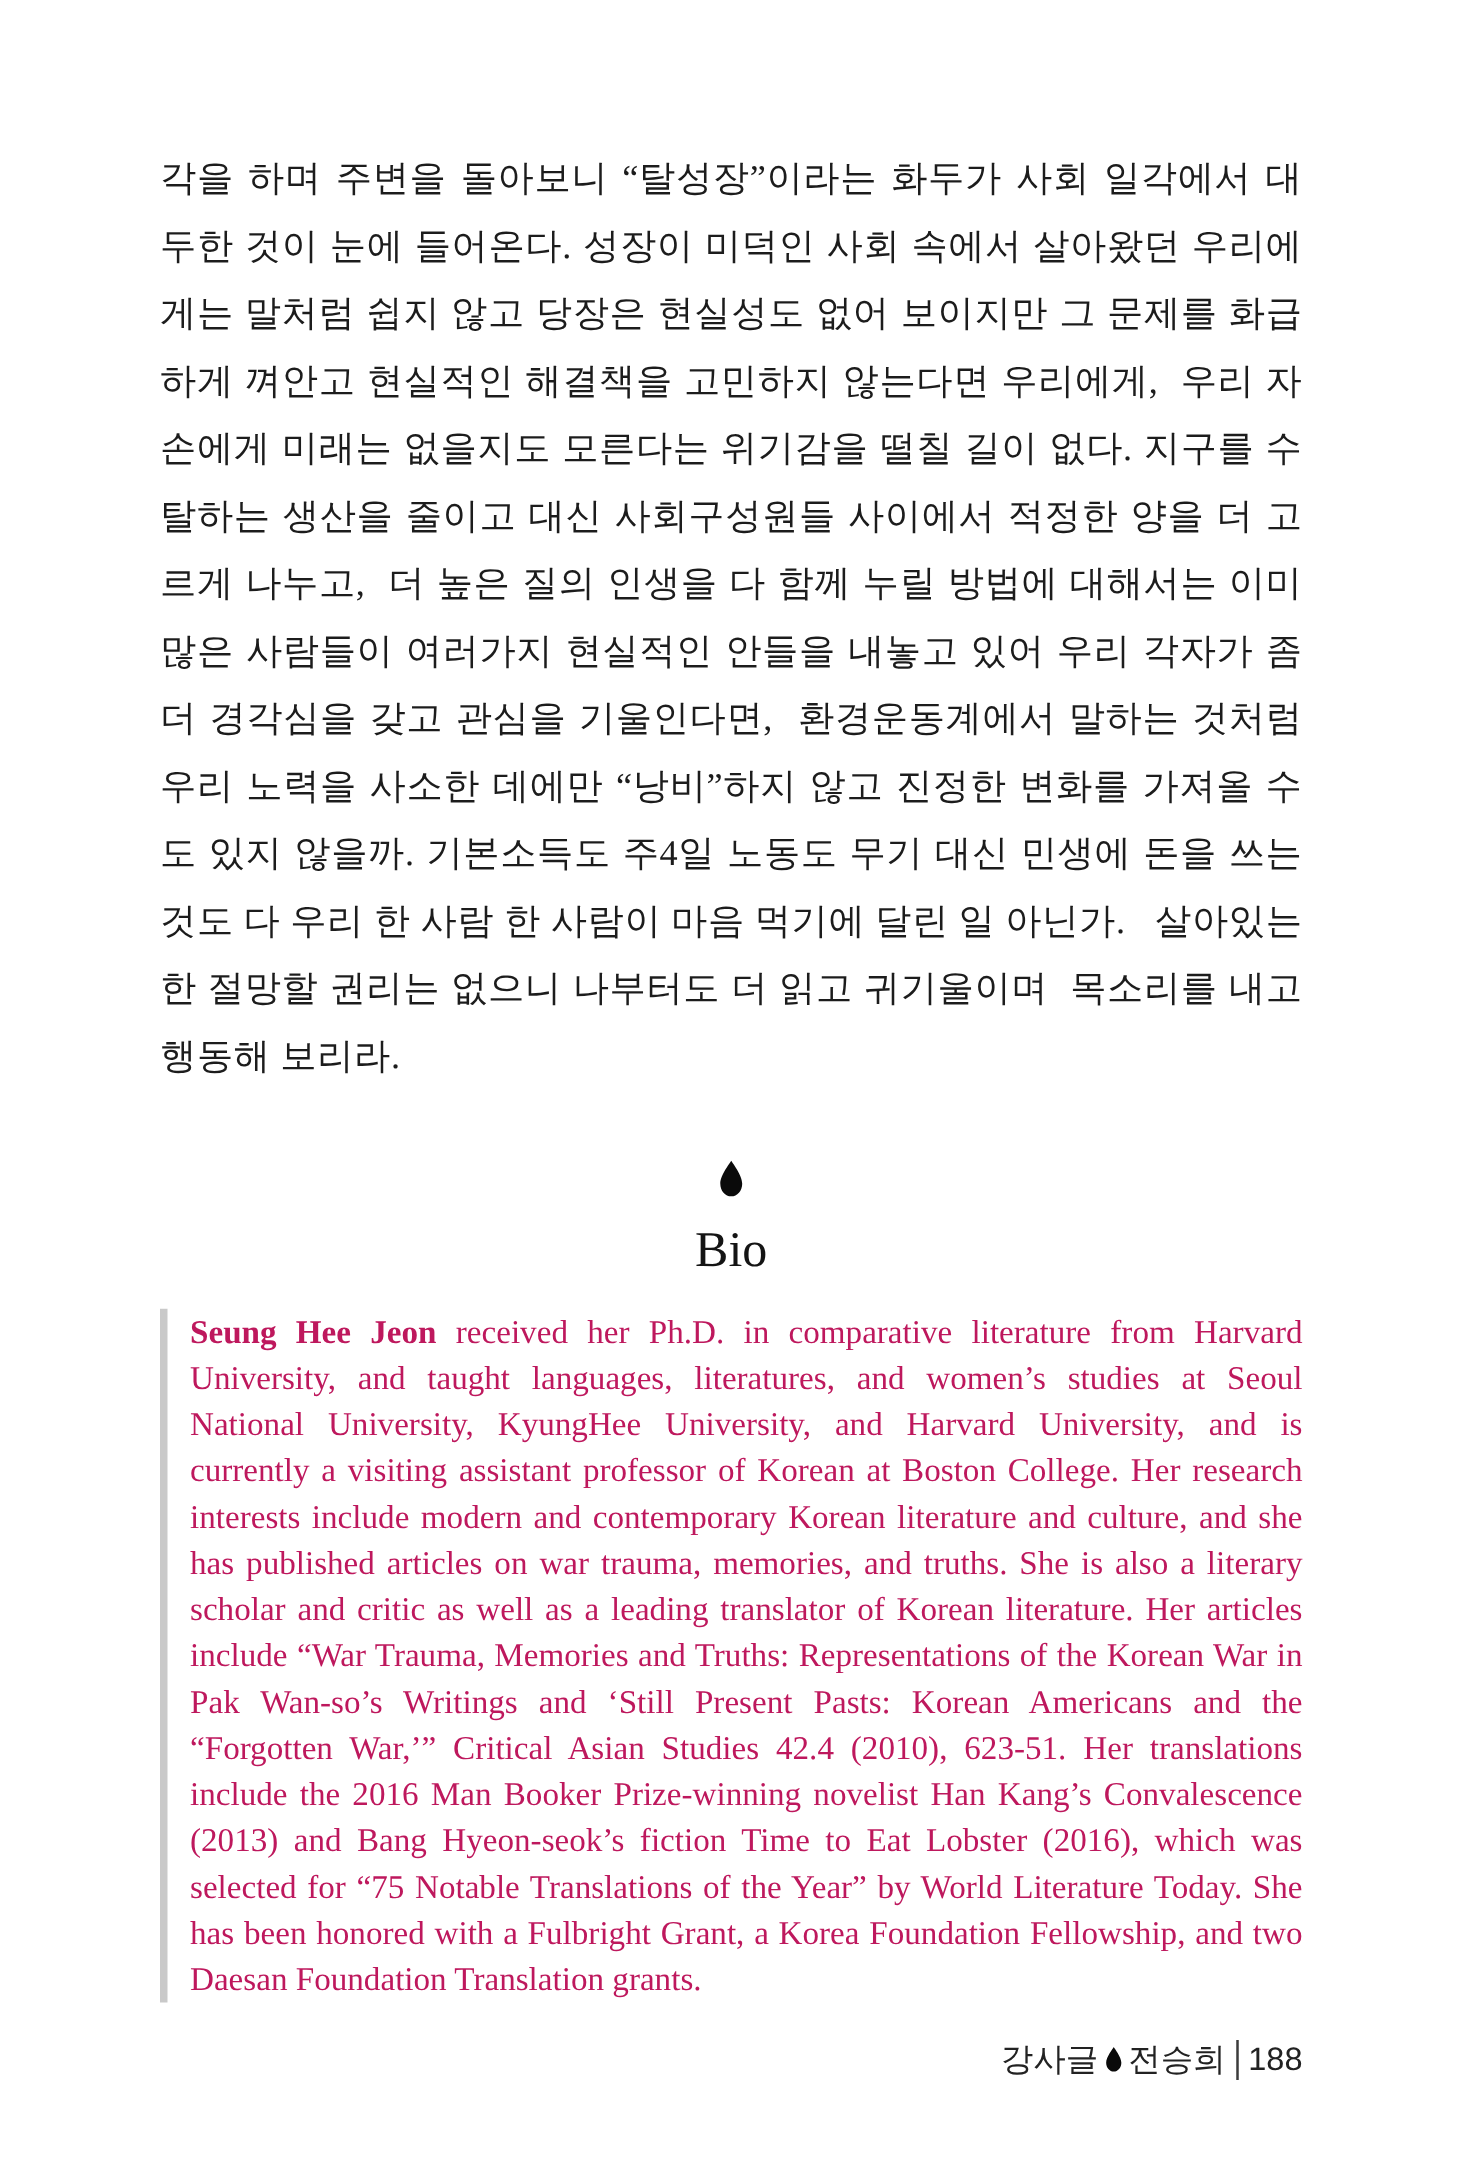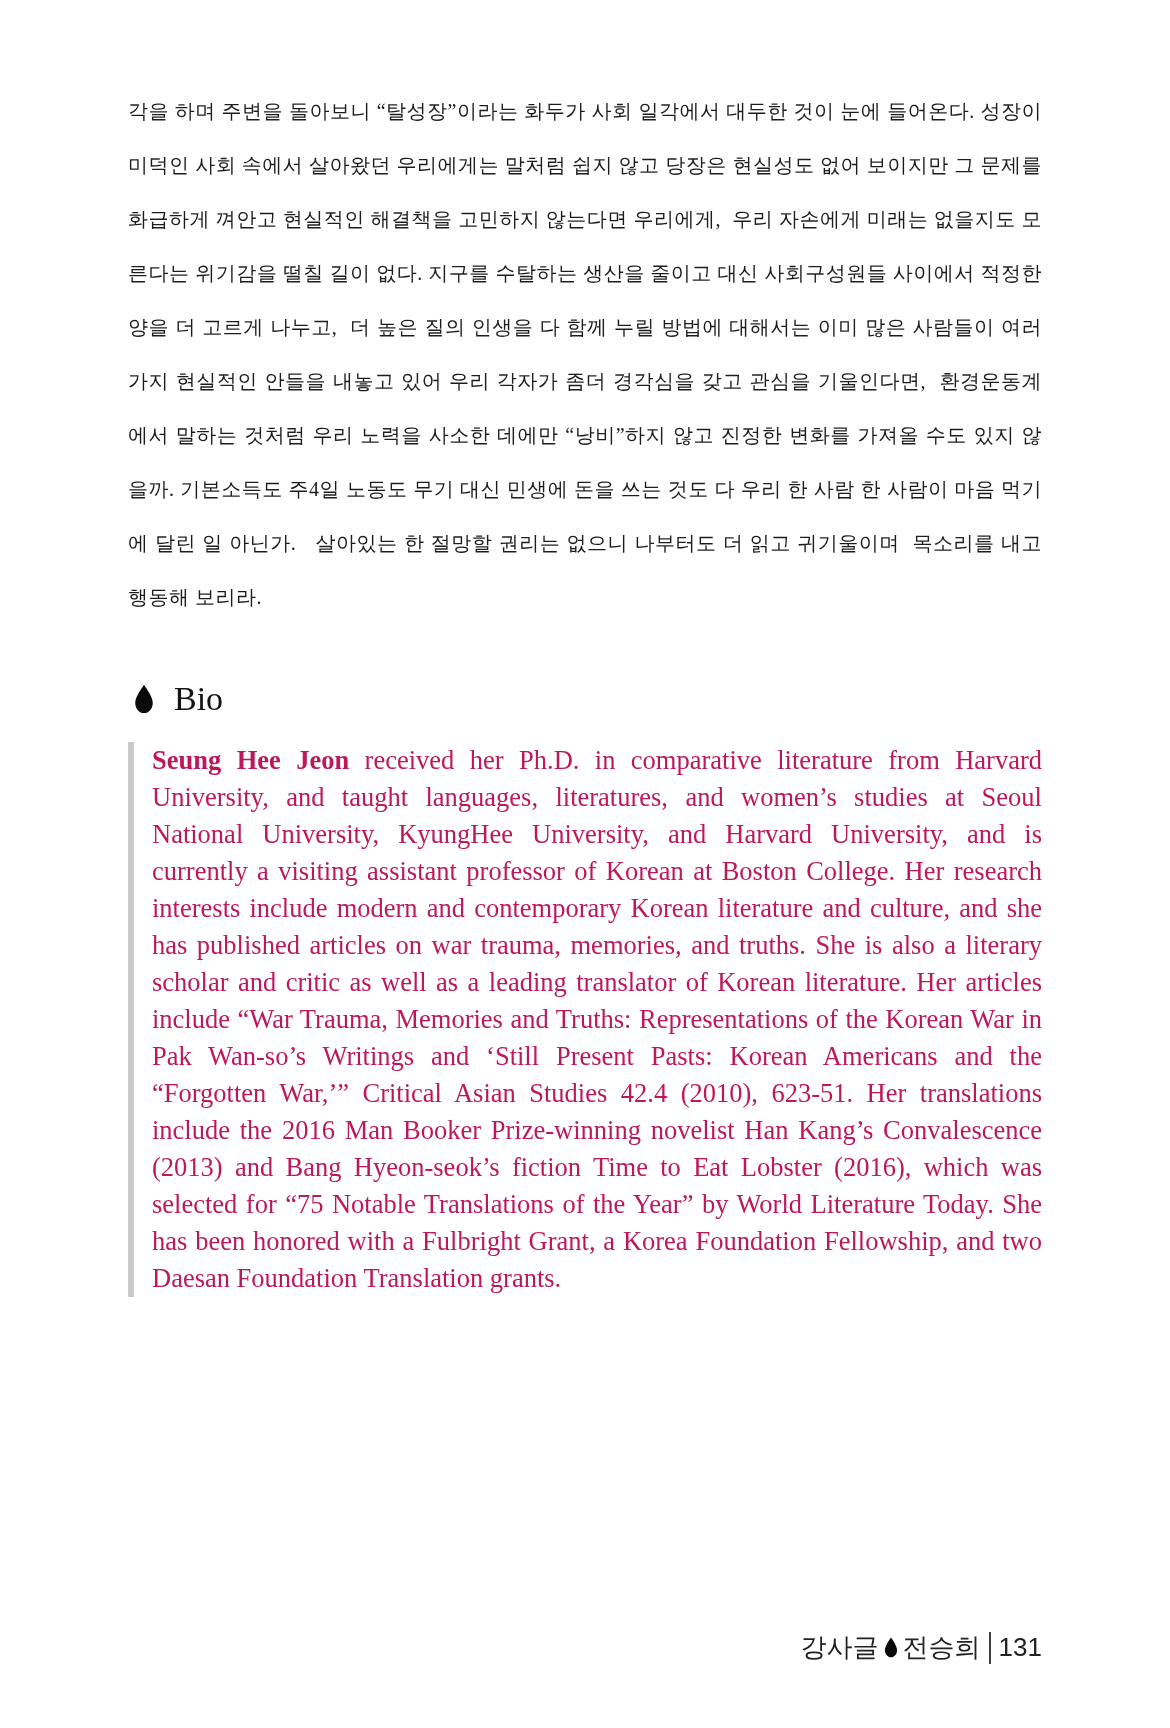--- a/index.html
+++ b/index.html
@@ -18,40 +18,41 @@
   }
   .content {
     position: absolute;
     left: 128px;
     right: 128px;
     top: 0;
   }
   
   .body-ko {
     margin: 0;
-    padding-top: 84px;
+    padding-top: 116px;
     font-family: "Liberation Serif", "DejaVu Serif", serif;
-    font-size: 20px;
+    font-size: 29px;
     line-height: 54px;
     text-align: justify;
     color: #1c1c1c;
     white-space: pre-wrap;
     letter-spacing: 0.5px;
   }
   
   .bio-heading {
-    margin: 4px;
+    margin: 16px;
     margin-top: 56px;
     display: flex;
     align-items: center;
     gap: 18px;
     font-family: "Liberation Serif", "DejaVu Serif", serif;
     font-weight: 400;
-    font-size: 34px;
+    font-size: 40px;
     color: #141414;
+    flex-direction: column;
   }
   .drop-icon {
     display: inline-block;
     flex: 0 0 auto;
   }
   .drop-icon svg { display: block; }
   .drop-icon path { fill: #0a0a0a; }
   
   .bio-block {
     margin-top: 24px;
@@ -121,15 +122,15 @@
 
   <div class="footer">
     <span>강사글</span>
     <span class="drop-icon">
       <svg width="16" height="21" viewBox="0 0 20 26" aria-hidden="true">
         <path d="M10 0.6 C9.2 2.2 2.4 10.6 2.4 16.4 C2.4 21.4 5.9 25.2 10 25.2 C14.1 25.2 17.6 21.4 17.6 16.4 C17.6 10.6 10.8 2.2 10 0.6 Z"></path>
       </svg>
     </span>
     <span>전승희</span>
     <span class="footer-divider"></span>
-    <span>131</span>
+    <span>188</span>
   </div>
 </div>
 
 </body></html>

